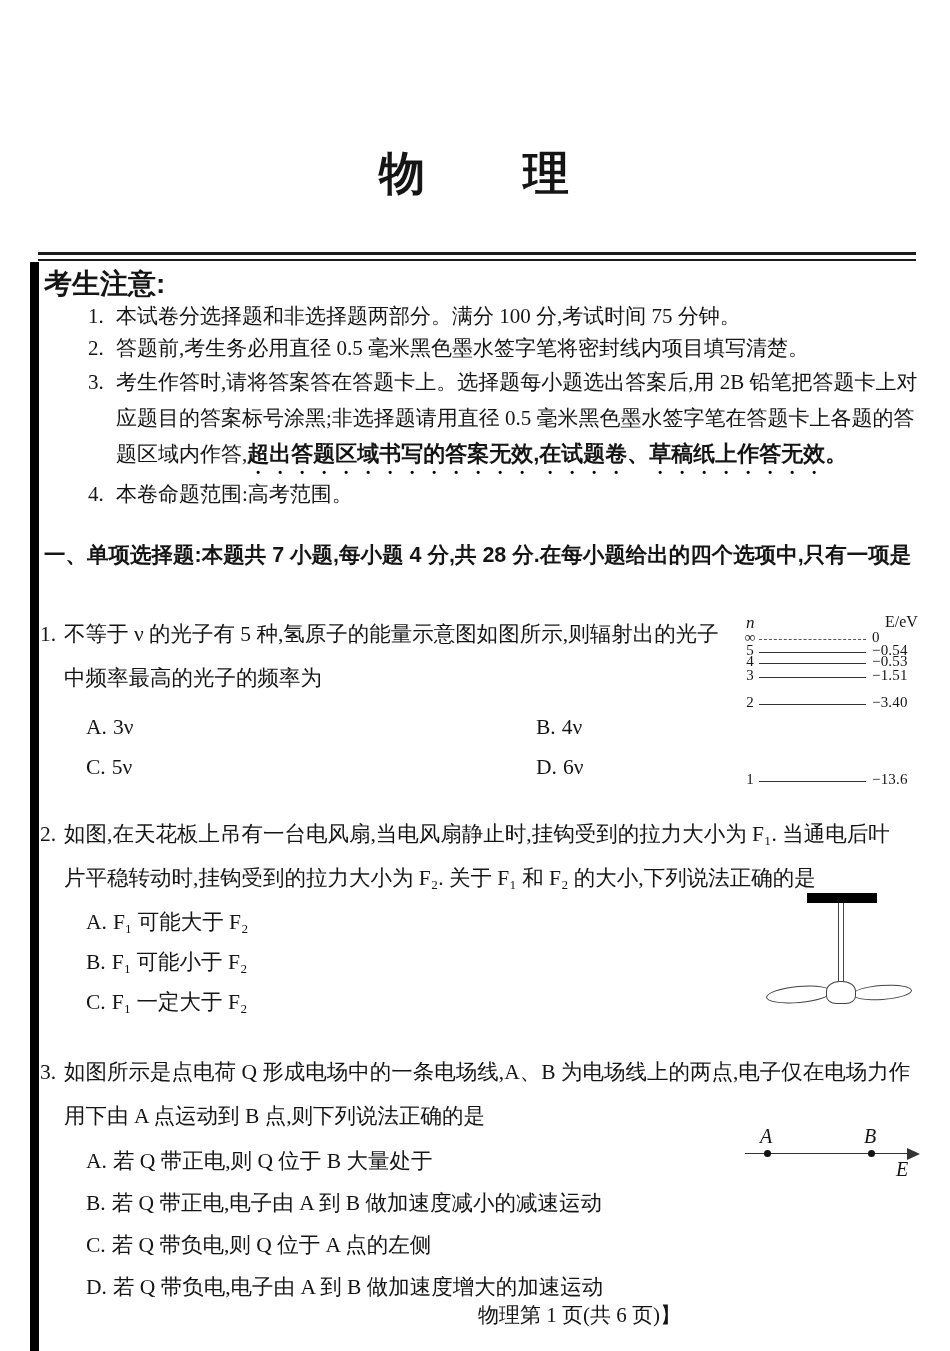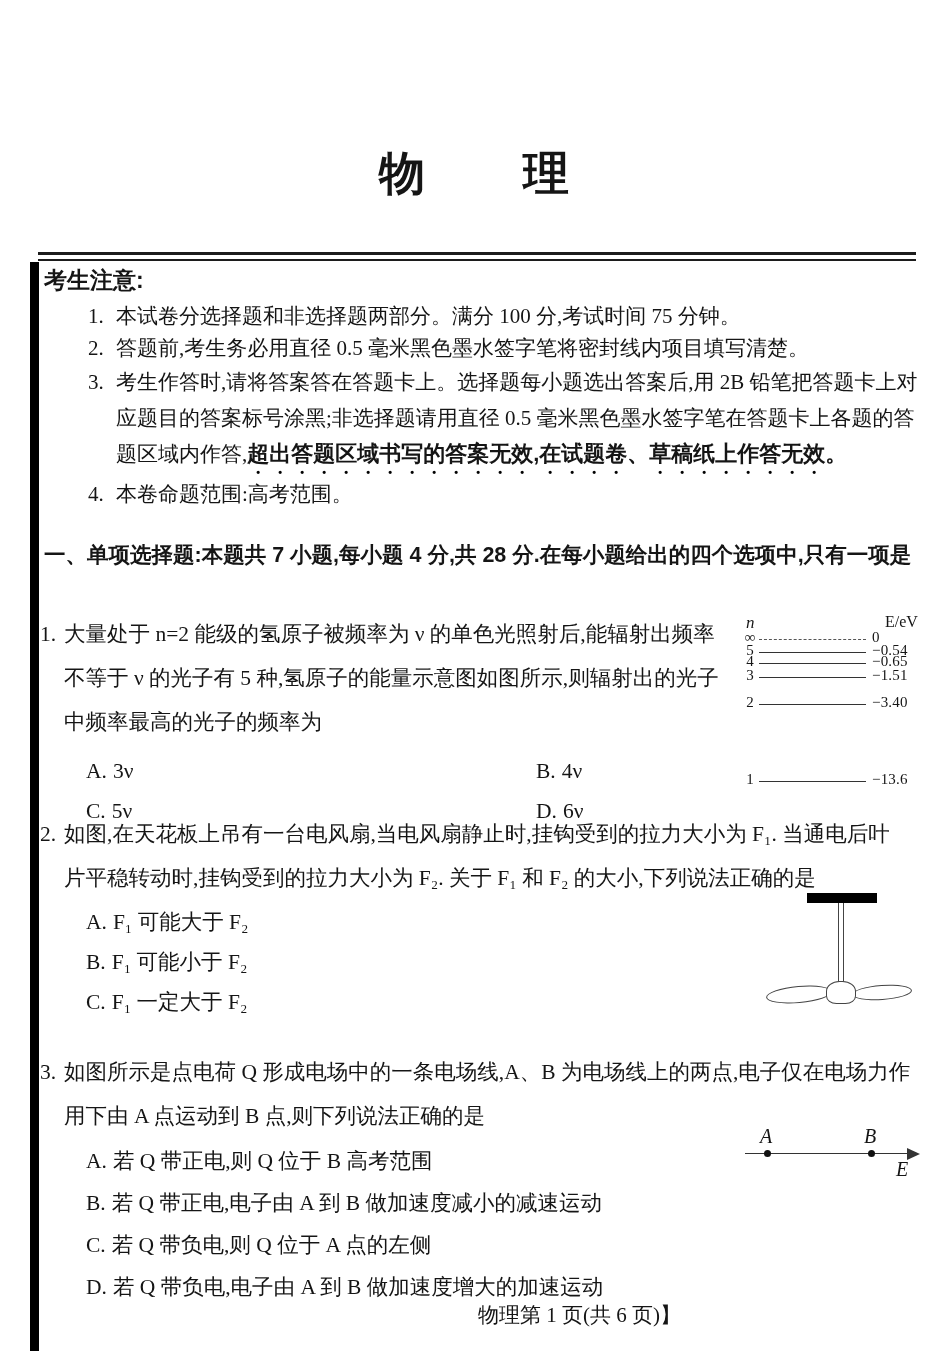--- a/index.html
+++ b/index.html
@@ -7,21 +7,21 @@
         font-family:"Liberation Serif","DejaVu Serif",serif;color:#151515;overflow:hidden;}
 
   .bind-bar{position:absolute;left:30px;top:262px;width:9px;height:1089px;background:#000;}
 
   .title{position:absolute;top:112px;left:0;width:100%;text-align:center;
          font-size:46px;font-weight:700;letter-spacing:2px;}
 
   .double-rule{position:absolute;left:38px;top:252px;width:878px;height:4px;
                border-top:3px solid #1c1c1c;border-bottom:2px solid #1c1c1c;}
 
-  .notice-heading{position:absolute;left:44px;top:265px;font-size:23px;font-weight:700;
+  .notice-heading{position:absolute;left:44px;top:265px;font-size:28px;font-weight:700;
                   font-family:"Liberation Sans","DejaVu Sans",sans-serif;}
   .notice{position:absolute;left:88px;top:300px;width:840px;font-size:21px;line-height:32px;}
   .n-item{position:relative;padding-left:28px;}
   .n-num{position:absolute;left:0;top:0;}
   .n-item.tall{line-height:36px;}
   .emph{font-weight:700;font-size:22px;
         font-family:"Liberation Sans","DejaVu Sans",sans-serif;
         -webkit-text-emphasis:filled dot #000;-webkit-text-emphasis-position:under left;
         text-emphasis:filled dot #000;text-emphasis-position:under left;}
 
@@ -114,21 +114,20 @@
     </div>
   </div>
 
   <div class="sec-head">
     <div class="l1">一、单项选择题:本题共 7 小题,每小题 4 分,共 28 分.在每小题给出的四个选项中,只有一项是</div>
   </div>
 
   <div class="question" id="q1">
     <div class="q-line">
       <span class="q-num">1.</span>
-      <span>大量处于 n=2 能级的氢原子被频率为 ν 的单色光照射后,能辐射出频率</span>
     </div>
     <div class="q-line"><span>不等于 ν 的光子有 5 种,氢原子的能量示意图如图所示,则辐射出的光子</span></div>
     <div class="q-line"><span>中频率最高的光子的频率为</span></div>
     <div class="opts-grid">
       <div class="opt"><span class="opt-label">A.</span><span>3ν</span></div>
       <div class="opt"><span class="opt-label">B.</span><span>4ν</span></div>
       <div class="opt"><span class="opt-label">C.</span><span>5ν</span></div>
       <div class="opt"><span class="opt-label">D.</span><span>6ν</span></div>
     </div>
   </div>
@@ -142,21 +141,21 @@
       <span class="elv-e">0</span>
     </div>
     <div class="elv" style="top:39px">
       <span class="elv-n">5</span>
       <div class="elv-line"></div>
       <span class="elv-e">−0.54</span>
     </div>
     <div class="elv" style="top:50px">
       <span class="elv-n">4</span>
       <div class="elv-line"></div>
-      <span class="elv-e">−0.65</span>
+      <span class="elv-e">−0.53</span>
     </div>
     <div class="elv" style="top:64px">
       <span class="elv-n">3</span>
       <div class="elv-line"></div>
       <span class="elv-e">−1.51</span>
     </div>
     <div class="elv" style="top:91px">
       <span class="elv-n">2</span>
       <div class="elv-line"></div>
       <span class="elv-e">−3.40</span>
@@ -189,21 +188,21 @@
     <div class="fan-motor"></div>
   </div>
 
   <div class="question" id="q3">
     <div class="q-line">
       <span class="q-num">3.</span>
       <span>如图所示是点电荷 Q 形成电场中的一条电场线,A、B 为电场线上的两点,电子仅在电场力作</span>
     </div>
     <div class="q-line"><span>用下由 A 点运动到 B 点,则下列说法正确的是</span></div>
     <div class="opts-col">
-      <div class="opt"><span class="opt-label">A.</span><span>若 Q 带正电,则 Q 位于 B 高考范围</span></div>
+      <div class="opt"><span class="opt-label">A.</span><span>若 Q 带正电,则 Q 位于 B 大量处于</span></div>
       <div class="opt"><span class="opt-label">B.</span><span>若 Q 带正电,电子由 A 到 B 做加速度减小的减速运动</span></div>
       <div class="opt"><span class="opt-label">C.</span><span>若 Q 带负电,则 Q 位于 A 点的左侧</span></div>
       <div class="opt"><span class="opt-label">D.</span><span>若 Q 带负电,电子由 A 到 B 做加速度增大的加速运动</span></div>
     </div>
   </div>
 
   <div class="fdiag">
     <span class="f-lab f-lab-a">A</span>
     <span class="f-lab f-lab-b">B</span>
     <div class="f-line"></div>

